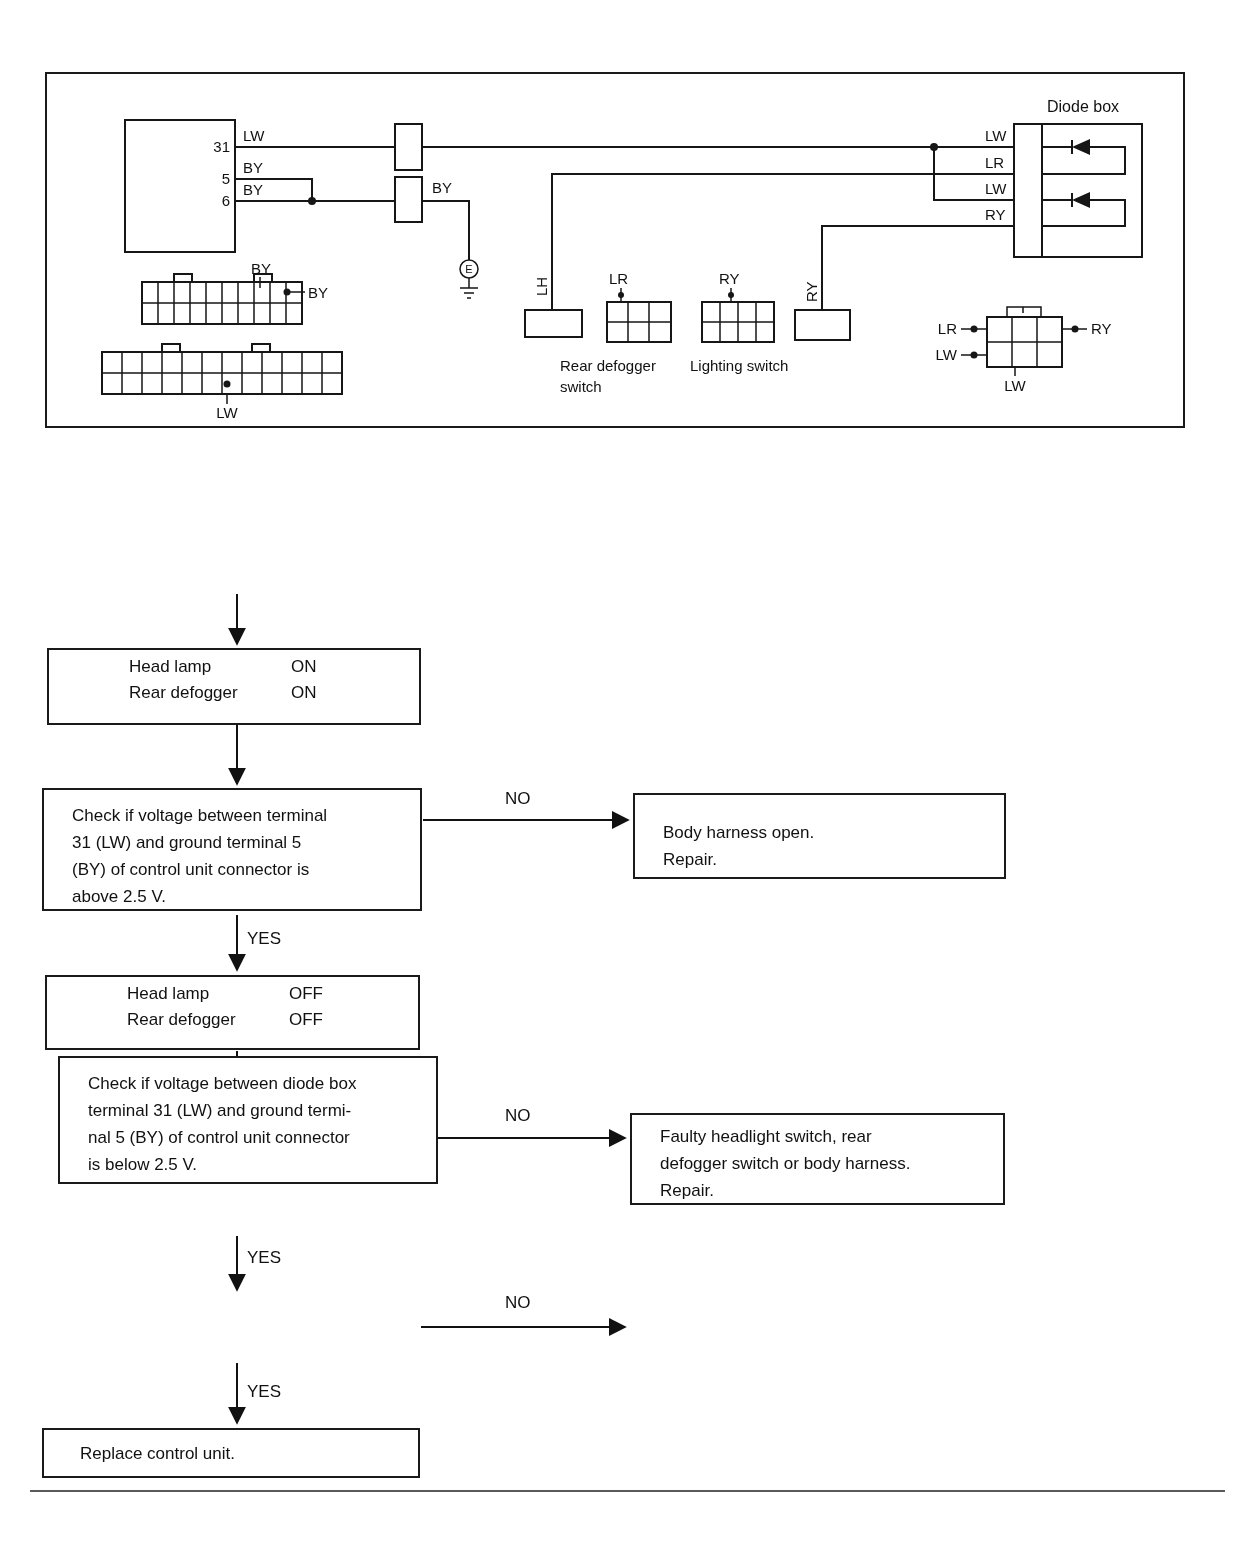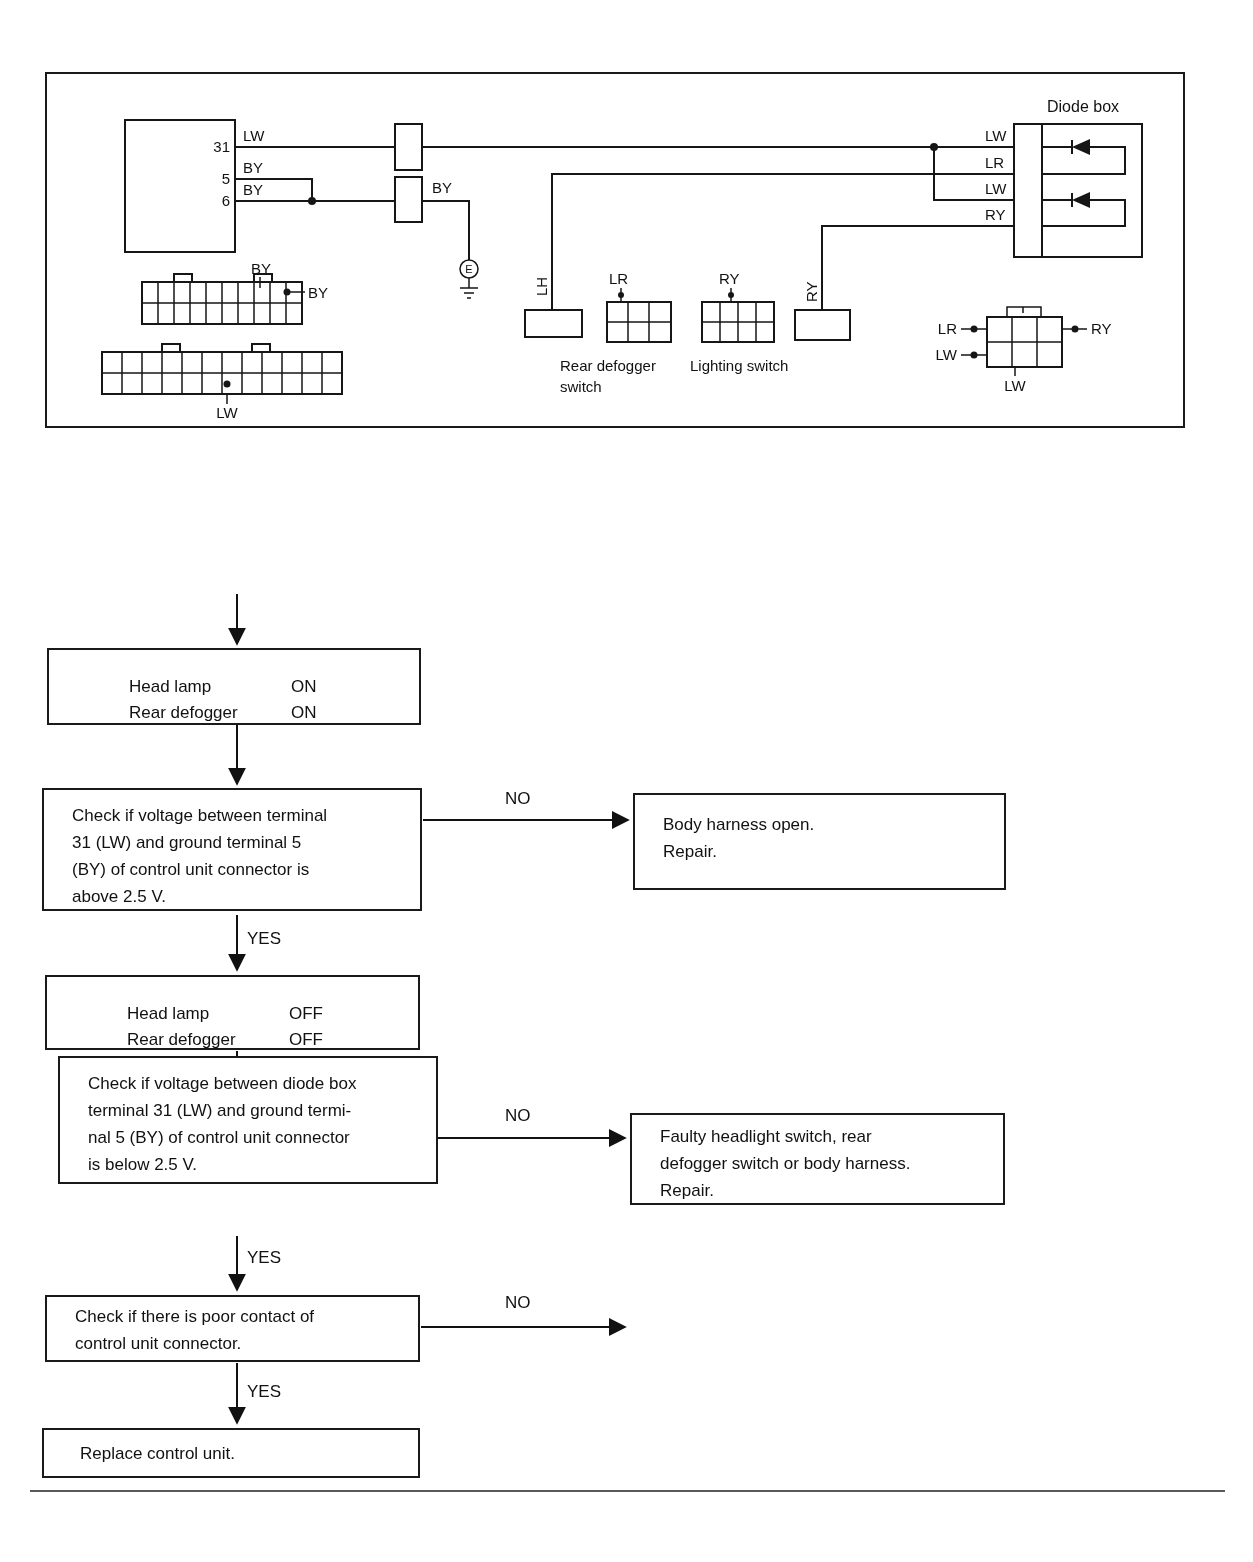--- a/index.html
+++ b/index.html
@@ -21,21 +21,21 @@
   text.lbl-big{font-family:"Liberation Sans",sans-serif;font-size:16px;fill:#111;}
   text.lbl-sm{font-family:"Liberation Sans",sans-serif;font-size:11px;fill:#111;}
   
   .flow-svg{position:absolute;left:0;top:0;pointer-events:none;}
   .node{
     position:absolute;border:2px solid #1a1a1a;background:#fff;
     font-size:17px;line-height:27px;color:#111;box-sizing:border-box;
   }
   .node.terminator{border-radius:24px;display:flex;align-items:center;justify-content:center;}
   .node.pre{white-space:pre-line;padding:12px 16px 0 28px;}
-  .node.state{padding-top:24px;}
+  .node.state{padding-top:4px;}
   .state .row{display:flex;padding-left:80px;line-height:26px;}
   .state .row .lbl-col{flex:0 0 162px;}
   .node.final{display:flex;align-items:center;padding-left:36px;}
   .branch-label{position:absolute;font-size:17px;color:#111;}
   .bottom-rule{position:absolute;left:30px;top:1490px;width:1195px;border-top:2px solid #5a5a5a;}
 </style>
 </head>
 <body>
 
 <div class="page">
@@ -193,21 +193,21 @@
       <span class="lbl-col">Rear defogger</span>
       <span>ON</span>
     </div>
   </div>
 
   <div class="node pre" style="left:42px;top:788px;width:380px;height:123px;">Check if voltage between terminal
 31 (LW) and ground terminal 5
 (BY) of control unit connector is
 above 2.5 V.</div>
 
-  <div class="node pre" style="left:633px;top:793px;width:373px;height:97px;padding-top:16px;">Body harness open.
+  <div class="node pre" style="left:633px;top:793px;width:373px;height:86px;padding-top:24px;">Body harness open.
 Repair.</div>
 
   <div class="node state" style="left:45px;top:975px;width:375px;height:75px;">
     <div class="row">
       <span class="lbl-col">Head lamp</span>
       <span>OFF</span>
     </div>
     <div class="row">
       <span class="lbl-col">Rear defogger</span>
       <span>OFF</span>
@@ -216,22 +216,20 @@
 
   <div class="node pre" style="left:42px;top:1056px;width:380px;height:128px;margin-left:16px;">Check if voltage between diode box
 terminal 31 (LW) and ground termi-
 nal 5 (BY) of control unit connector
 is below 2.5 V.</div>
 
   <div class="node pre" style="left:630px;top:1113px;width:375px;height:92px;padding-top:8px;">Faulty headlight switch, rear
 defogger switch or body harness.
 Repair.</div>
 
-  <div class="node pre" style="left:45px;top:1295px;width:375px;height:67px;padding-top:6px;">Check if there is poor contact of
-control unit connector.</div>
 
 
   <div class="node final" style="left:42px;top:1428px;width:378px;height:50px;">Replace control unit.</div>
 
   <div class="branch-label" style="left:505px;top:789px;">NO</div>
   <div class="branch-label" style="left:247px;top:929px;">YES</div>
   <div class="branch-label" style="left:505px;top:1106px;">NO</div>
   <div class="branch-label" style="left:247px;top:1248px;">YES</div>
   <div class="branch-label" style="left:505px;top:1293px;">NO</div>
   <div class="branch-label" style="left:247px;top:1382px;">YES</div>

